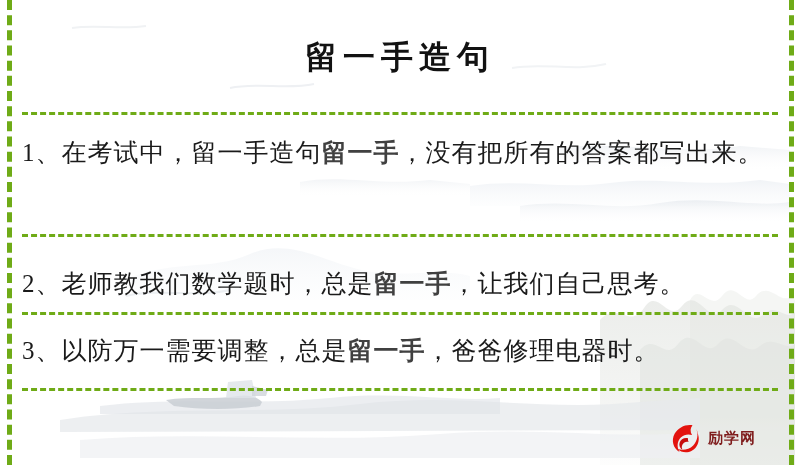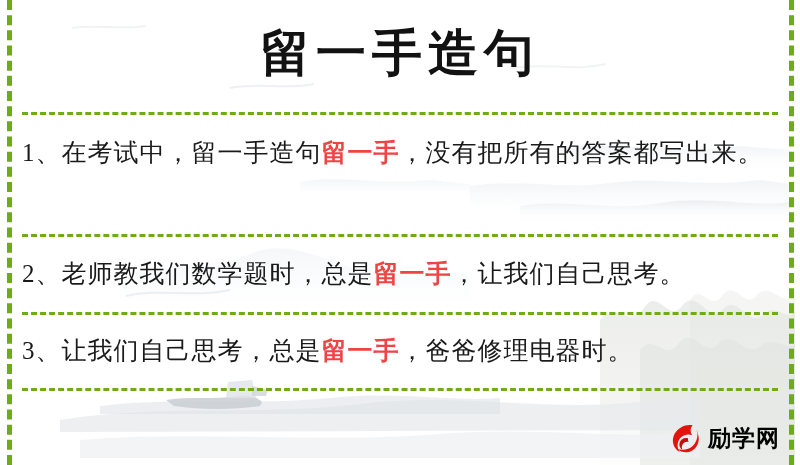--- a/index.html
+++ b/index.html
@@ -57,23 +57,23 @@
     left: 0;
     right: 0;
     top: 22px;
     height: 70px;
     z-index: 4;
     display: flex;
     align-items: center;
     justify-content: center;
   }
   .title-text {
-    font-family: Liberation Mono, monospace;
+    font-family: Liberation Serif, serif;
     font-weight: bold;
-    font-size: 50px;
+    font-size: 32px;
     letter-spacing: 6px;
     color: #121212;
     line-height: 1;
     white-space: nowrap;
   }
 
   
   .sep {
     position: absolute;
     left: 22px;
@@ -100,25 +100,25 @@
     left: 22px;
     right: 26px;
     font-family: "Liberation Serif", "DejaVu Serif", serif;
     font-size: 25px;
     line-height: 42px;
     color: #1a1a1a;
     letter-spacing: 1px;
     text-align: justify;
   }
   .s1 { top: 20px; }
-  .s2 { top: 141px; }
+  .s2 { top: 151px; }
   .s3 { top: 218px; }
 
   .kw {
-    color: #ef4444;
+    color: #404040;
     font-weight: bold;
   }
 
   
   .watermark {
     position: absolute;
     left: 668px;
     top: 418px;
     height: 40px;
     display: flex;
@@ -129,22 +129,22 @@
   .wm-mark {
     width: 34px;
     height: 34px;
     position: relative;
     flex: 0 0 auto;
   }
   .wm-mark svg { display: block; width: 34px; height: 34px; }
   .wm-text {
     font-family: "Liberation Serif", "DejaVu Serif", serif;
     font-weight: bold;
-    font-size: 23px;
-    color: #000000;
+    font-size: 15px;
+    color: #7f1d1d;
     letter-spacing: 1px;
     line-height: 1;
     white-space: nowrap;
   }
 </style>
 </head>
 <body>
 
 <div class="page">
 
@@ -209,21 +209,21 @@
 
     <div class="sentence s1">
       <span>1、</span><span>在考试中，留一手造句</span><span class="kw">留一手</span><span>，没有把所有的答案都写出来。</span>
     </div>
 
     <div class="sentence s2">
       <span>2、</span><span>老师教我们数学题时，总是</span><span class="kw">留一手</span><span>，让我们自己思考。</span>
     </div>
 
     <div class="sentence s3">
-      <span>3、</span><span>让我们自己思考，总是</span><span class="kw">留一手</span><span>，爸爸修理电器时。</span>
+      <span>3、</span><span>以防万一需要调整，总是</span><span class="kw">留一手</span><span>，爸爸修理电器时。</span>
     </div>
 
   </div>
 
   <div class="watermark">
     <span class="wm-mark">
       <svg viewBox="0 0 34 34" xmlns="http://www.w3.org/2000/svg">
         <path d="M24.5 4.2 C17.5 3.0 10.0 6.6 6.6 12.8 C3.0 19.4 5.2 27.6 11.6 31.0 C8.6 26.4 9.0 20.4 12.8 16.6 C15.8 13.6 20.2 12.6 24.0 14.0 C22.0 10.6 22.2 6.8 24.5 4.2 Z" fill="#e3130e"></path>
         <path d="M28.4 8.0 C30.6 13.6 29.4 20.2 25.2 24.4 C21.0 28.6 14.6 29.9 9.2 27.8 C13.0 31.6 19.0 32.4 23.8 29.8 C29.4 26.8 32.0 20.0 30.2 14.0 C29.7 11.8 29.2 9.8 28.4 8.0 Z" fill="#e3130e"></path>
         <path d="M20.0 17.2 C16.4 16.2 12.6 18.2 11.6 21.8 C10.8 24.6 12.0 27.4 14.4 28.8 C13.2 26.4 13.8 23.4 16.0 21.8 C17.4 20.8 19.0 20.6 20.6 21.0 C20.0 19.8 19.8 18.5 20.0 17.2 Z" fill="#c60c0c"></path>

